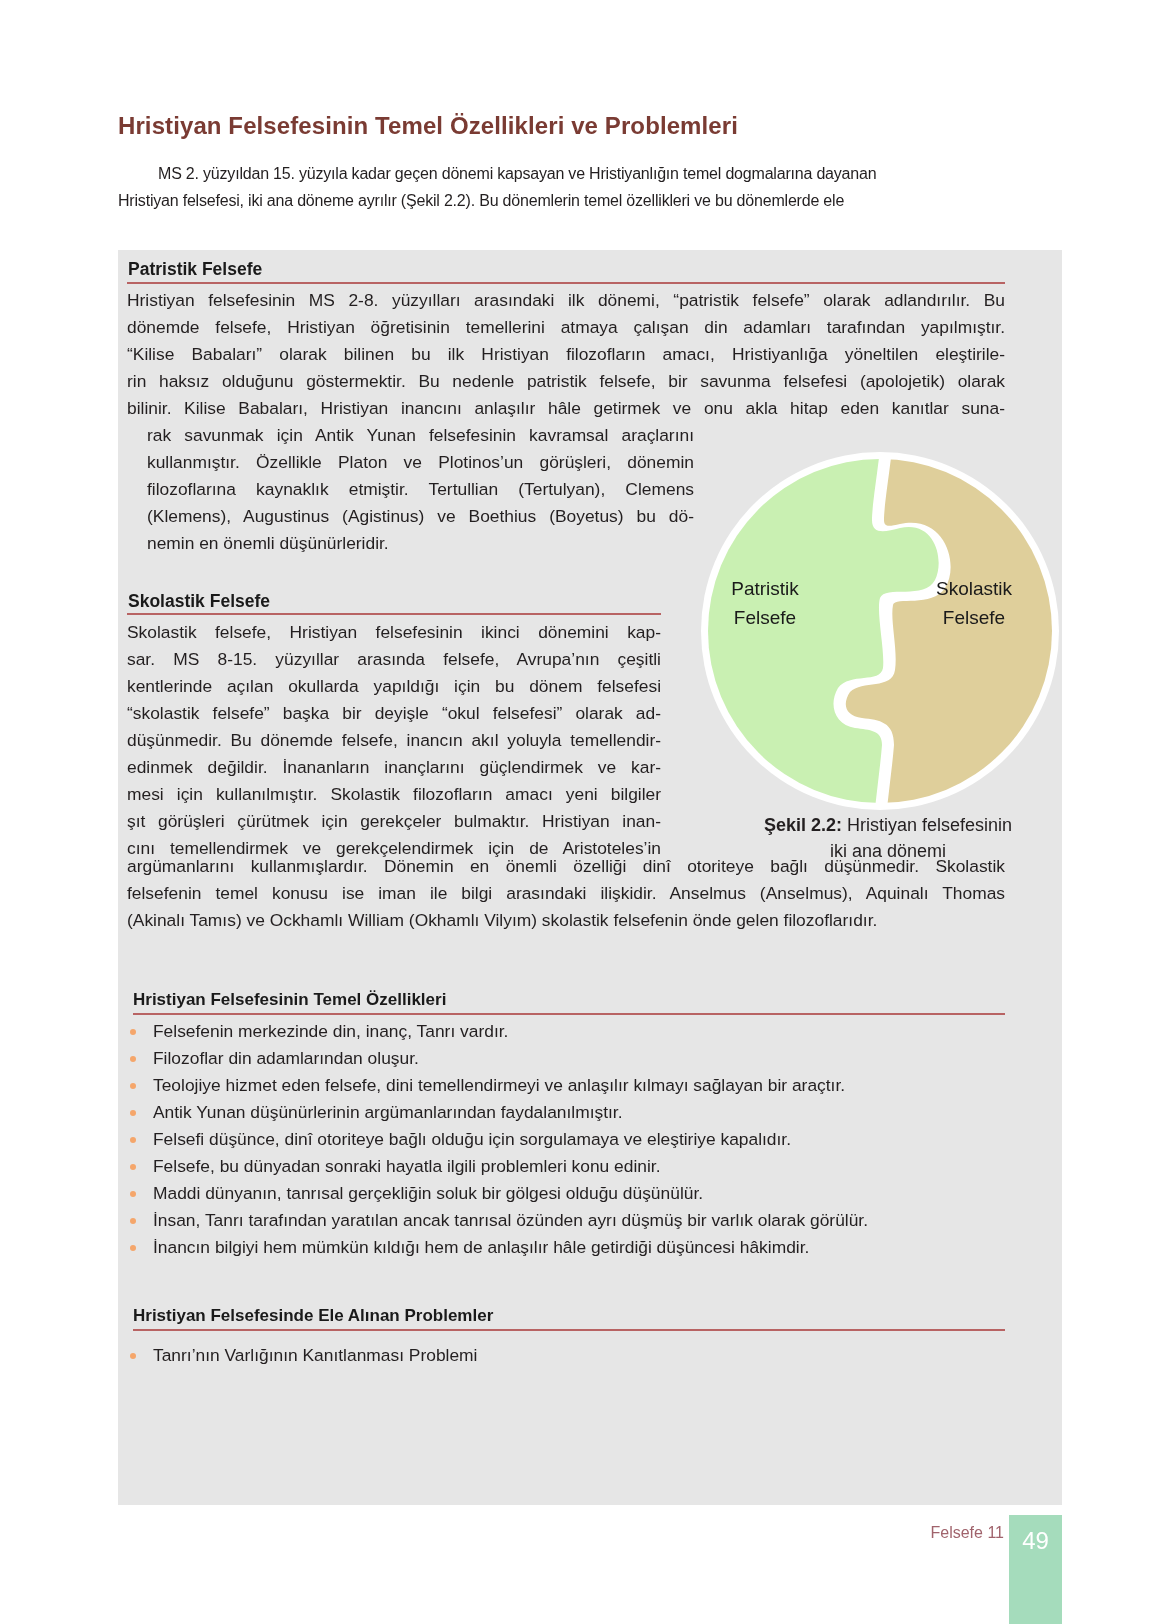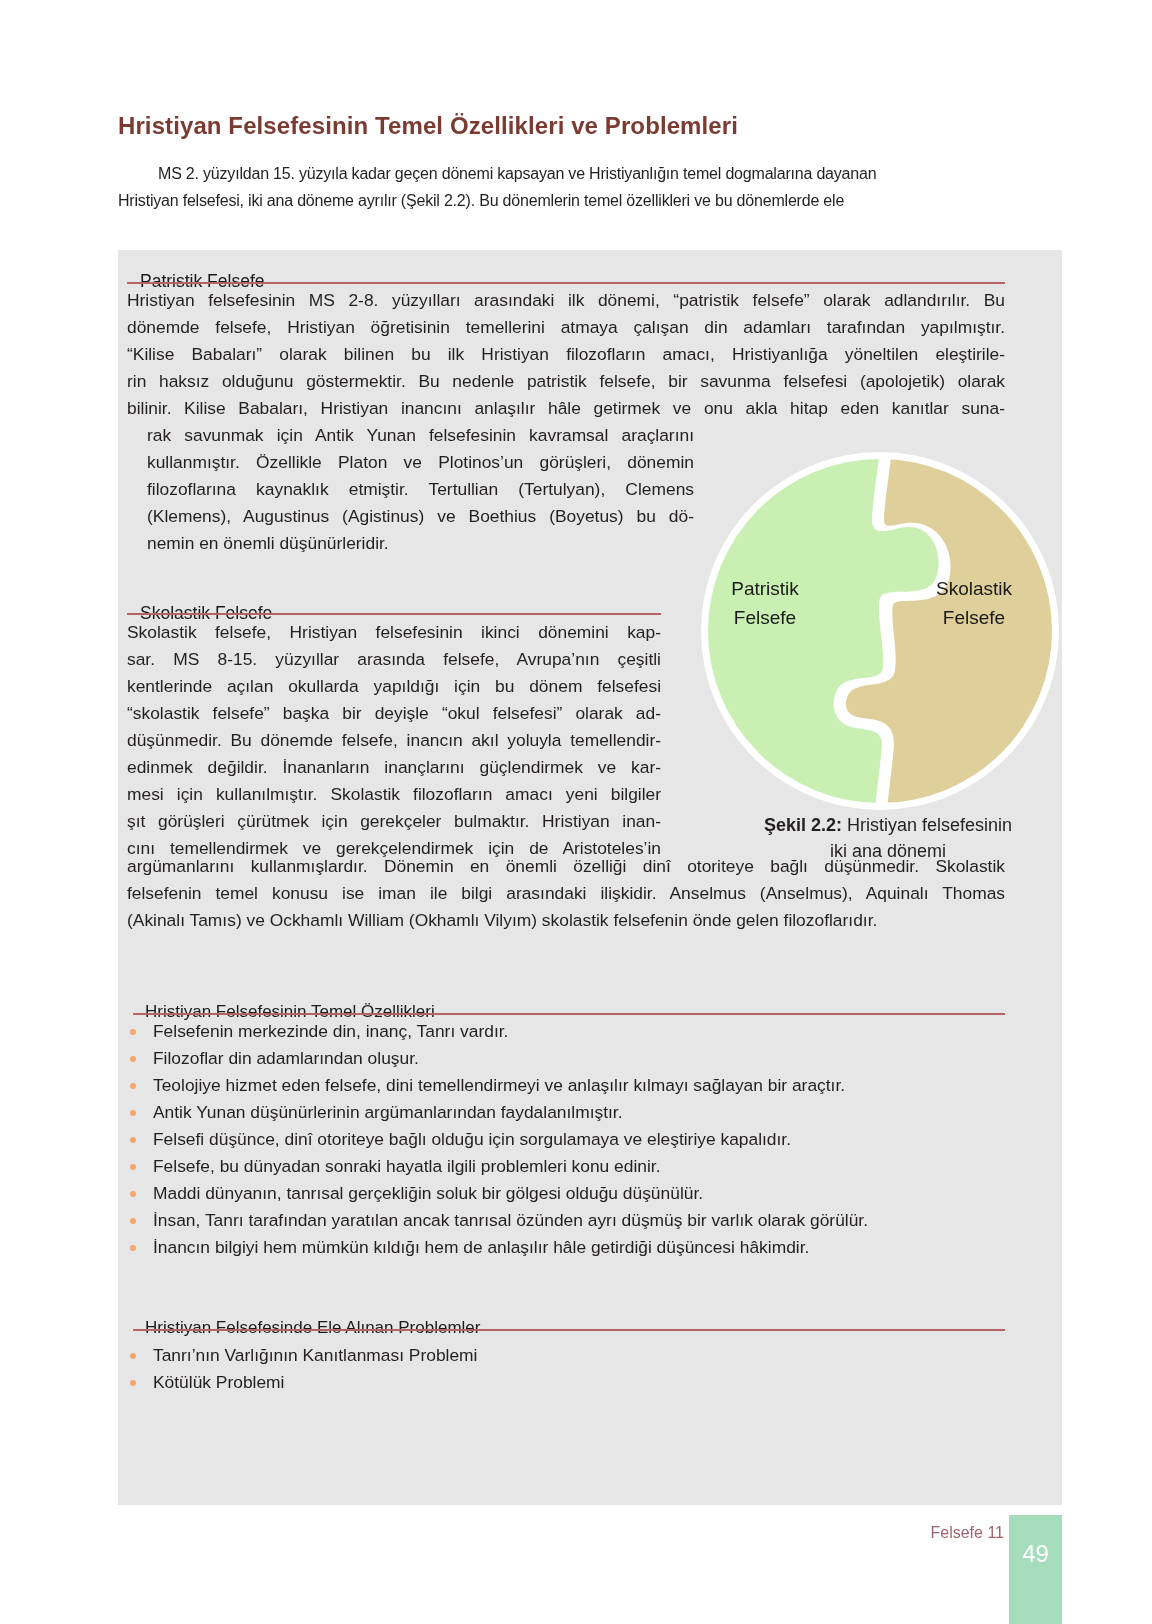--- a/index.html
+++ b/index.html
@@ -4,33 +4,33 @@
 <style>
   html, body { margin:0; padding:0; background:#ffffff; }
   body { width:1152px; height:1624px; position:relative; overflow:hidden;
          font-family:"Liberation Sans", sans-serif; color:#231f20; }
   .page-title { position:absolute; left:118px; top:112px; font-size:24px; font-weight:bold;
          color:#7a3b33; letter-spacing:0.1px; margin:0; }
   .intro { position:absolute; left:118px; top:160px; width:944px; font-size:17.2px; line-height:27px;
          font-family:"DejaVu Sans", sans-serif; font-size:16px; letter-spacing:-0.2px; color:#231f20; margin:0; text-align:justify; }
   .intro .p { text-indent:40px; display:block; }
   .box { position:absolute; left:118px; top:250px; width:944px; height:1255px; background:#e6e6e6; }
-  .sec-head { position:absolute; font-size:17.5px; font-weight:normal; color:#1a1a1a; margin:12px; }
+  .sec-head { position:absolute; font-size:17.5px; font-weight:bold; color:#1a1a1a; margin:0; }
   .rule { position:absolute; height:2px; background:#b86363; }
   .body-text { position:absolute; font-size:17.4px; line-height:27px; color:#231f20; text-align:justify; margin:0; }
   .body-text .ln { display:block; text-align:justify; text-align-last:justify; white-space:nowrap; }
   .body-text .ln.last { text-align-last:left; }
   ul.bullets { position:absolute; list-style:none; margin:0; padding:0; font-size:17.4px; line-height:27px; color:#231f20; }
   ul.bullets li { position:relative; padding-left:25px; white-space:nowrap; }
   ul.bullets li .dot { position:absolute; left:2px; top:11px; width:6px; height:6px; border-radius:50%; background:#f5a66b; }
   .puzzle { position:absolute; left:700px; top:448px; width:366px; height:366px; }
   .caption { position:absolute; left:728px; top:812px; width:320px; text-align:center; font-size:18px; line-height:26px; color:#231f20; margin:0; }
   .footer-label { position:absolute; right:148px; top:1524px; font-size:16px; color:#a0636c; margin:0; }
   .page-tab { position:absolute; left:1009px; top:1515px; width:53px; height:109px; background:#a5dcbc; }
-  .page-num { position:absolute; left:0; right:0; top:25px; text-align:center; font-size:24px; color:#ffffff; }
+  .page-num { position:absolute; left:0; right:0; top:12px; text-align:center; font-size:24px; color:#ffffff; }
 </style>
 </head>
 <body>
 
 <h1 class="page-title">Hristiyan Felsefesinin Temel Özellikleri ve Problemleri</h1>
 
 <div class="intro" style="font-family:'Liberation Sans Narrow','Liberation Sans',sans-serif;">
   <span class="p" style="white-space:nowrap;">MS 2. yüzyıldan 15. yüzyıla kadar geçen dönemi kapsayan ve Hristiyanlığın temel dogmalarına dayanan</span>
   <span style="display:block;white-space:nowrap;">Hristiyan felsefesi, iki ana döneme ayrılır (Şekil 2.2). Bu dönemlerin temel özellikleri ve bu dönemlerde ele</span>
 </div>
@@ -126,19 +126,18 @@
   <li><span class="dot"></span><span>Felsefe, bu dünyadan sonraki hayatla ilgili problemleri konu edinir.</span></li>
   <li><span class="dot"></span><span>Maddi dünyanın, tanrısal gerçekliğin soluk bir gölgesi olduğu düşünülür.</span></li>
   <li><span class="dot"></span><span>İnsan, Tanrı tarafından yaratılan ancak tanrısal özünden ayrı düşmüş bir varlık olarak görülür.</span></li>
   <li><span class="dot"></span><span>İnancın bilgiyi hem mümkün kıldığı hem de anlaşılır hâle getirdiği düşüncesi hâkimdir.</span></li>
 </ul>
 
 <h2 class="sec-head" style="left:133px; top:1306px; font-size:17px;">Hristiyan Felsefesinde Ele Alınan Problemler</h2>
 <div class="rule" style="left:133px; top:1329px; width:872px;"></div>
 <ul class="bullets" style="left:128px; top:1342px;">
   <li><span class="dot"></span><span>Tanrı’nın Varlığının Kanıtlanması Problemi</span></li>
-  <li><span class="dot"></span><span>Kötülük Problemi</span></li>
 </ul>
 
 <div class="footer-label">Felsefe 11</div>
 <div class="page-tab">
   <div class="page-num">49</div>
 </div>
 
 </body></html>

